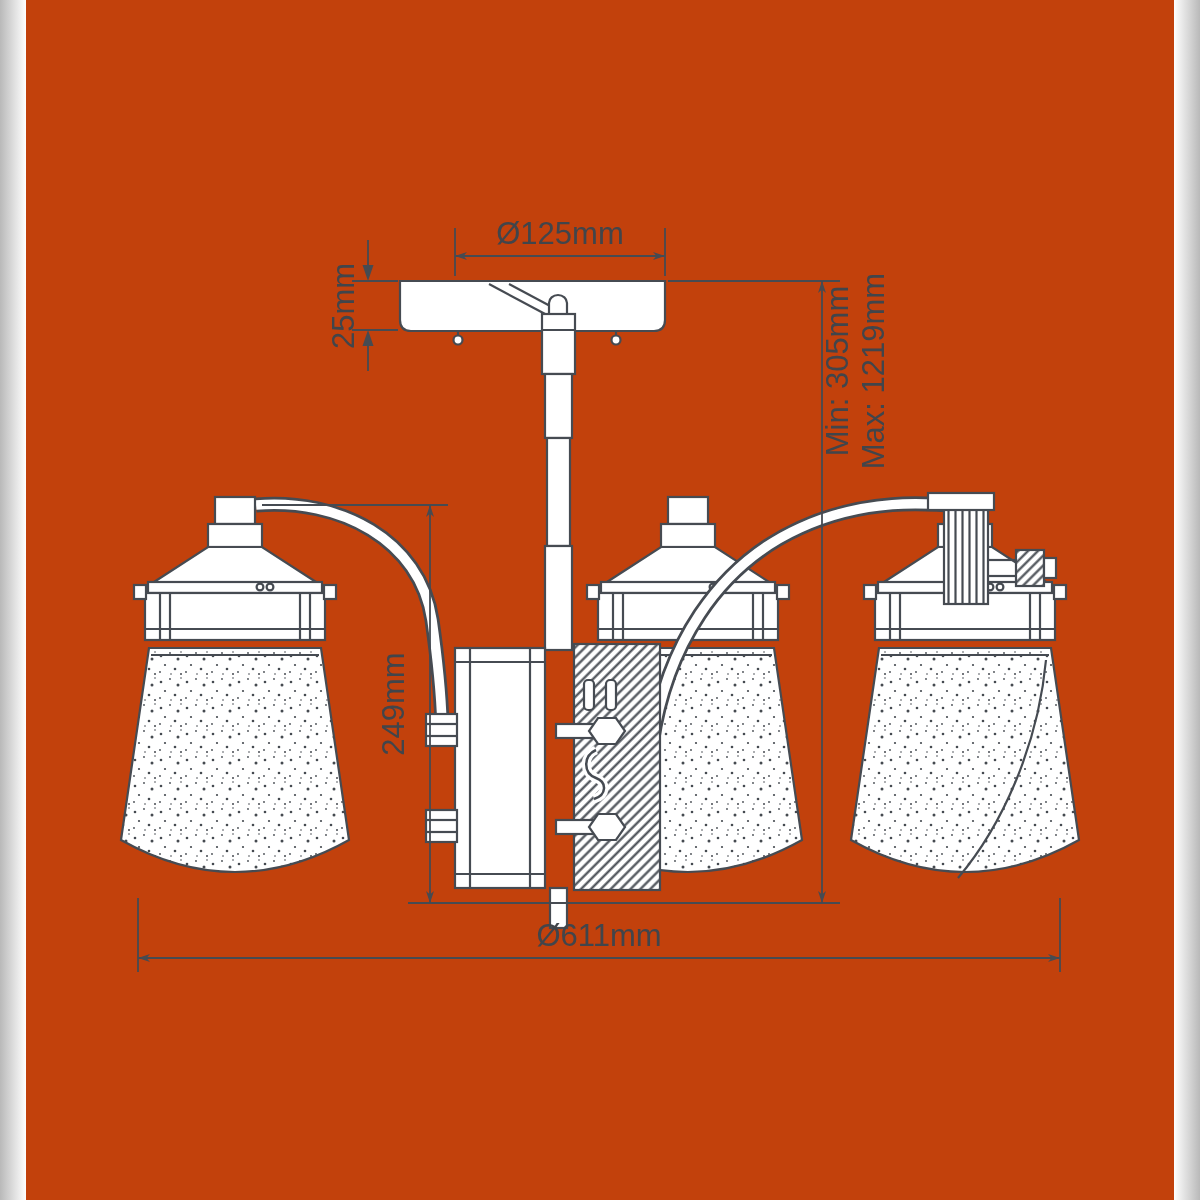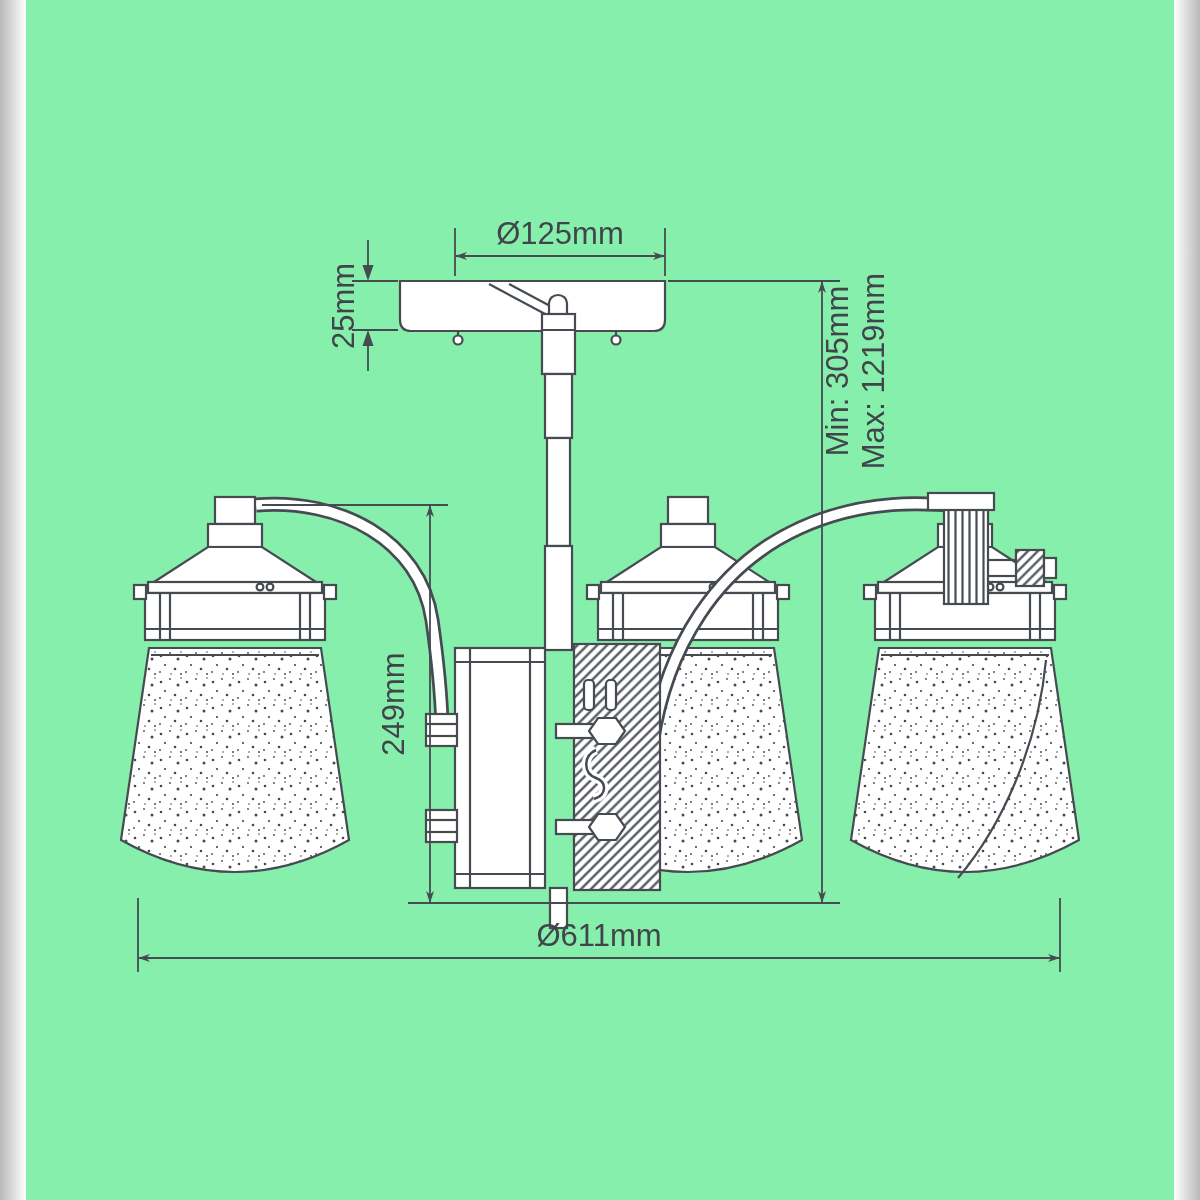--- a/index.html
+++ b/index.html
@@ -1,16 +1,16 @@
 <!DOCTYPE html>
 <html><head>
 <meta charset="utf-8">
 <style>
   html,body{margin:0;padding:0;background:#ffffff;}
-  #stage{position:relative;width:1200px;height:1200px;background:#86efac;overflow:hidden;}
+  #stage{position:relative;width:1200px;height:1200px;background:#c2410c;overflow:hidden;}
   .ln{stroke:#464b52;fill:none;stroke-width:2.2;}
   .fw{fill:#ffffff;stroke:#464b52;stroke-width:2.2;}
   .dim{stroke:#464b52;stroke-width:1.8;fill:none;}
   .arm-outer{stroke:#464b52;stroke-width:15;fill:none;}
   .arm-inner{stroke:#ffffff;stroke-width:9.5;fill:none;}
   text.dimlabel{font-family:"Liberation Sans",sans-serif;font-size:31px;fill:#41454b;}
 </style>
 </head>
 <body>
 

